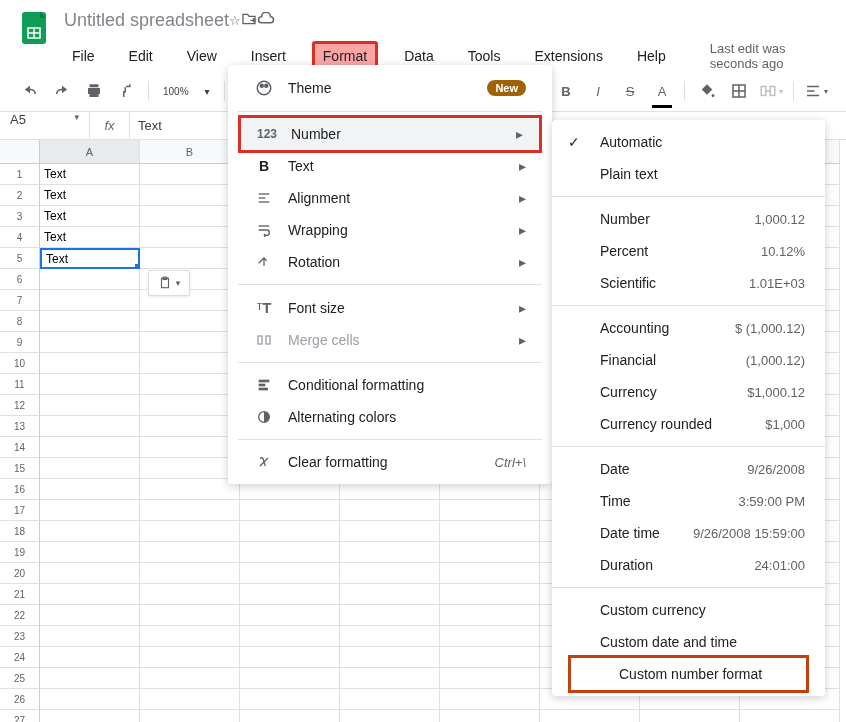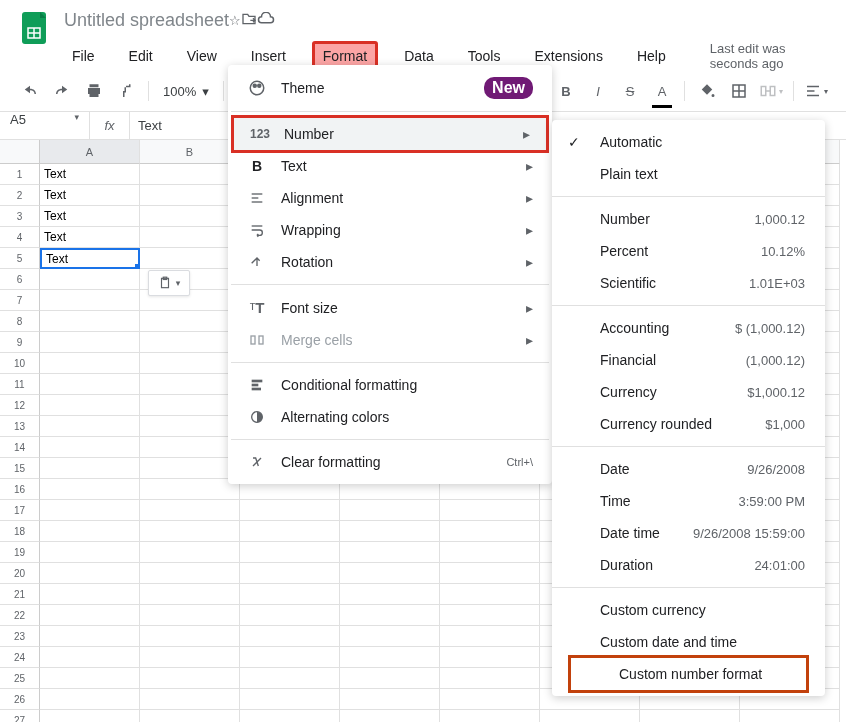--- a/index.html
+++ b/index.html
@@ -11,47 +11,47 @@
   .doc-title { font-size: 18px; color: #80868b; }
   .title-icon { color: #5f6368; cursor: pointer; }
   .menubar { display: flex; gap: 18px; margin-top: 8px; align-items: center; }
   .menu-item { padding: 4px 8px; cursor: pointer; font-size: 14px; color: #202124; border-radius: 3px; }
   .menu-item.active { background: #fca5a5; }
   .red-box { border: 3px solid #d93025; }
   .last-edit { margin-left: 18px; font-size: 13px; color: #5f6368; cursor: pointer; }
   .toolbar { display: flex; align-items: center; padding: 6px 16px; border-bottom: 1px solid #e0e0e0; gap: 4px; }
   .tb-btn { width: 28px; height: 28px; display: flex; align-items: center; justify-content: center; cursor: pointer; color: #5f6368; border-radius: 3px; }
   .tb-sep { width: 1px; height: 20px; background: #e0e0e0; margin: 0 4px; }
-  .zoom { font-size: 13px; padding: 0 6px; cursor: pointer; display: flex; align-items: center; gap: 6px; }
+  .zoom { font-size: 10px; padding: 0 6px; cursor: pointer; display: flex; align-items: center; gap: 16px; }
   .formula-bar { display: flex; align-items: center; border-bottom: 1px solid #e0e0e0; height: 28px; }
   .name-box { width: 90px; padding: 0 10px; border-right: 1px solid #e0e0e0; height: 100%; display: flex; align-items: flex-start; justify-content: space-between; font-size: 13px; }
   .fx { width: 40px; text-align: center; font-style: italic; color: #5f6368; border-right: 1px solid #e0e0e0; height: 100%; display: flex; align-items: center; justify-content: center; }
   .formula-input { flex: 1; padding: 0 8px; font-size: 13px; }
   .grid-area { display: flex; height: calc(100% - 137px); }
   .row-headers { width: 40px; flex-shrink: 0; }
   .corner { height: 24px; border-right: 1px solid #ccc; border-bottom: 1px solid #ccc; background: #f8f9fa; }
   .row-h { height: 21px; border-right: 1px solid #ccc; border-bottom: 1px solid #e0e0e0; background: #fff; display: flex; align-items: center; justify-content: center; color: #5f6368; font-size: 10px; }
   .cols-cells { flex: 1; overflow: hidden; }
   .col-headers { display: flex; height: 24px; }
   .col-h { width: 100px; border-right: 1px solid #e0e0e0; border-bottom: 1px solid #ccc; background: #f8f9fa; display: flex; align-items: center; justify-content: center; color: #5f6368; font-size: 11px; }
   .col-h.selected { background: #e8eaed; }
   .cells { }
   .row { display: flex; height: 21px; }
   .cell { width: 100px; border-right: 1px solid #e0e0e0; border-bottom: 1px solid #e0e0e0; padding: 0 4px; display: flex; align-items: center; font-size: 12px; color: #000; overflow: hidden; }
   .cell.selected { border: 2px solid #1a73e8; position: relative; }
   .cell.selected::after { content: ''; position: absolute; right: -3px; bottom: -3px; width: 6px; height: 6px; background: #1a73e8; }
   .paste-dropdown { position: absolute; left: 148px; top: 270px; width: 42px; height: 26px; border: 1px solid #dadce0; background: #fff; display: flex; align-items: center; justify-content: center; gap: 4px; border-radius: 2px; box-shadow: 0 1px 3px rgba(0,0,0,.1); }
-  .dropdown1 { position: absolute; left: 228px; top: 65px; width: 324px; background: #fff; box-shadow: 0 2px 10px rgba(0,0,0,0.2); border-radius: 4px; padding: 6px 3px; }
+  .dropdown1 { position: absolute; left: 228px; top: 65px; width: 324px; background: #fff; box-shadow: 0 2px 10px rgba(0,0,0,0.2); border-radius: 4px; padding: 6px 10px; }
   .dd-item { display: flex; align-items: center; padding: 8px 16px; cursor: pointer; font-size: 14px; color: #202124; position: relative; }
   .dd-item.highlighted { background: #f1f3f4; }
   .dd-item.disabled { color: #9aa0a6; }
   .dd-icon { width: 20px; margin-right: 14px; display: flex; justify-content: center; }
   .dd-arrow { position: absolute; right: 16px; color: #5f6368; }
-  .dd-shortcut { position: absolute; right: 16px; color: #5f6368; font-size: 11px; }
-  .dd-badge { position: absolute; right: 16px; background: #701a75; color: #fff; font-size: 16px; padding: 2px 8px; border-radius: 10px; font-weight: bold; }
+  .dd-shortcut { position: absolute; right: 16px; color: #5f6368; font-size: 13px; font-style: italic; }
+  .dd-badge { position: absolute; right: 16px; background: #a16207; color: #fff; font-size: 11px; padding: 2px 8px; border-radius: 10px; font-weight: bold; }
   .dd-sep { height: 1px; background: #e0e0e0; margin: 6px 0; }
   .number-red-box { border: 3px solid #d93025; margin: -3px 0; }
   .dropdown2 { position: absolute; left: 552px; top: 120px; width: 273px; background: #fff; box-shadow: 0 2px 10px rgba(0,0,0,0.2); border-radius: 4px; padding: 6px 0; }
   .dd2-item { display: flex; align-items: center; justify-content: space-between; padding: 8px 20px 8px 48px; cursor: pointer; font-size: 14px; color: #202124; position: relative; }
   .dd2-item.highlighted { border: 3px solid #c2410c; margin: -3px 16px; }
   .dd2-check { position: absolute; left: 16px; color: #202124; }
   .dd2-value { color: #5f6368; font-size: 13px; }
   .underline-a { position: relative; }
   .underline-a::after { content: ''; position: absolute; bottom: -3px; left: 4px; right: 4px; height: 3px; background: #000; }
 </style>

